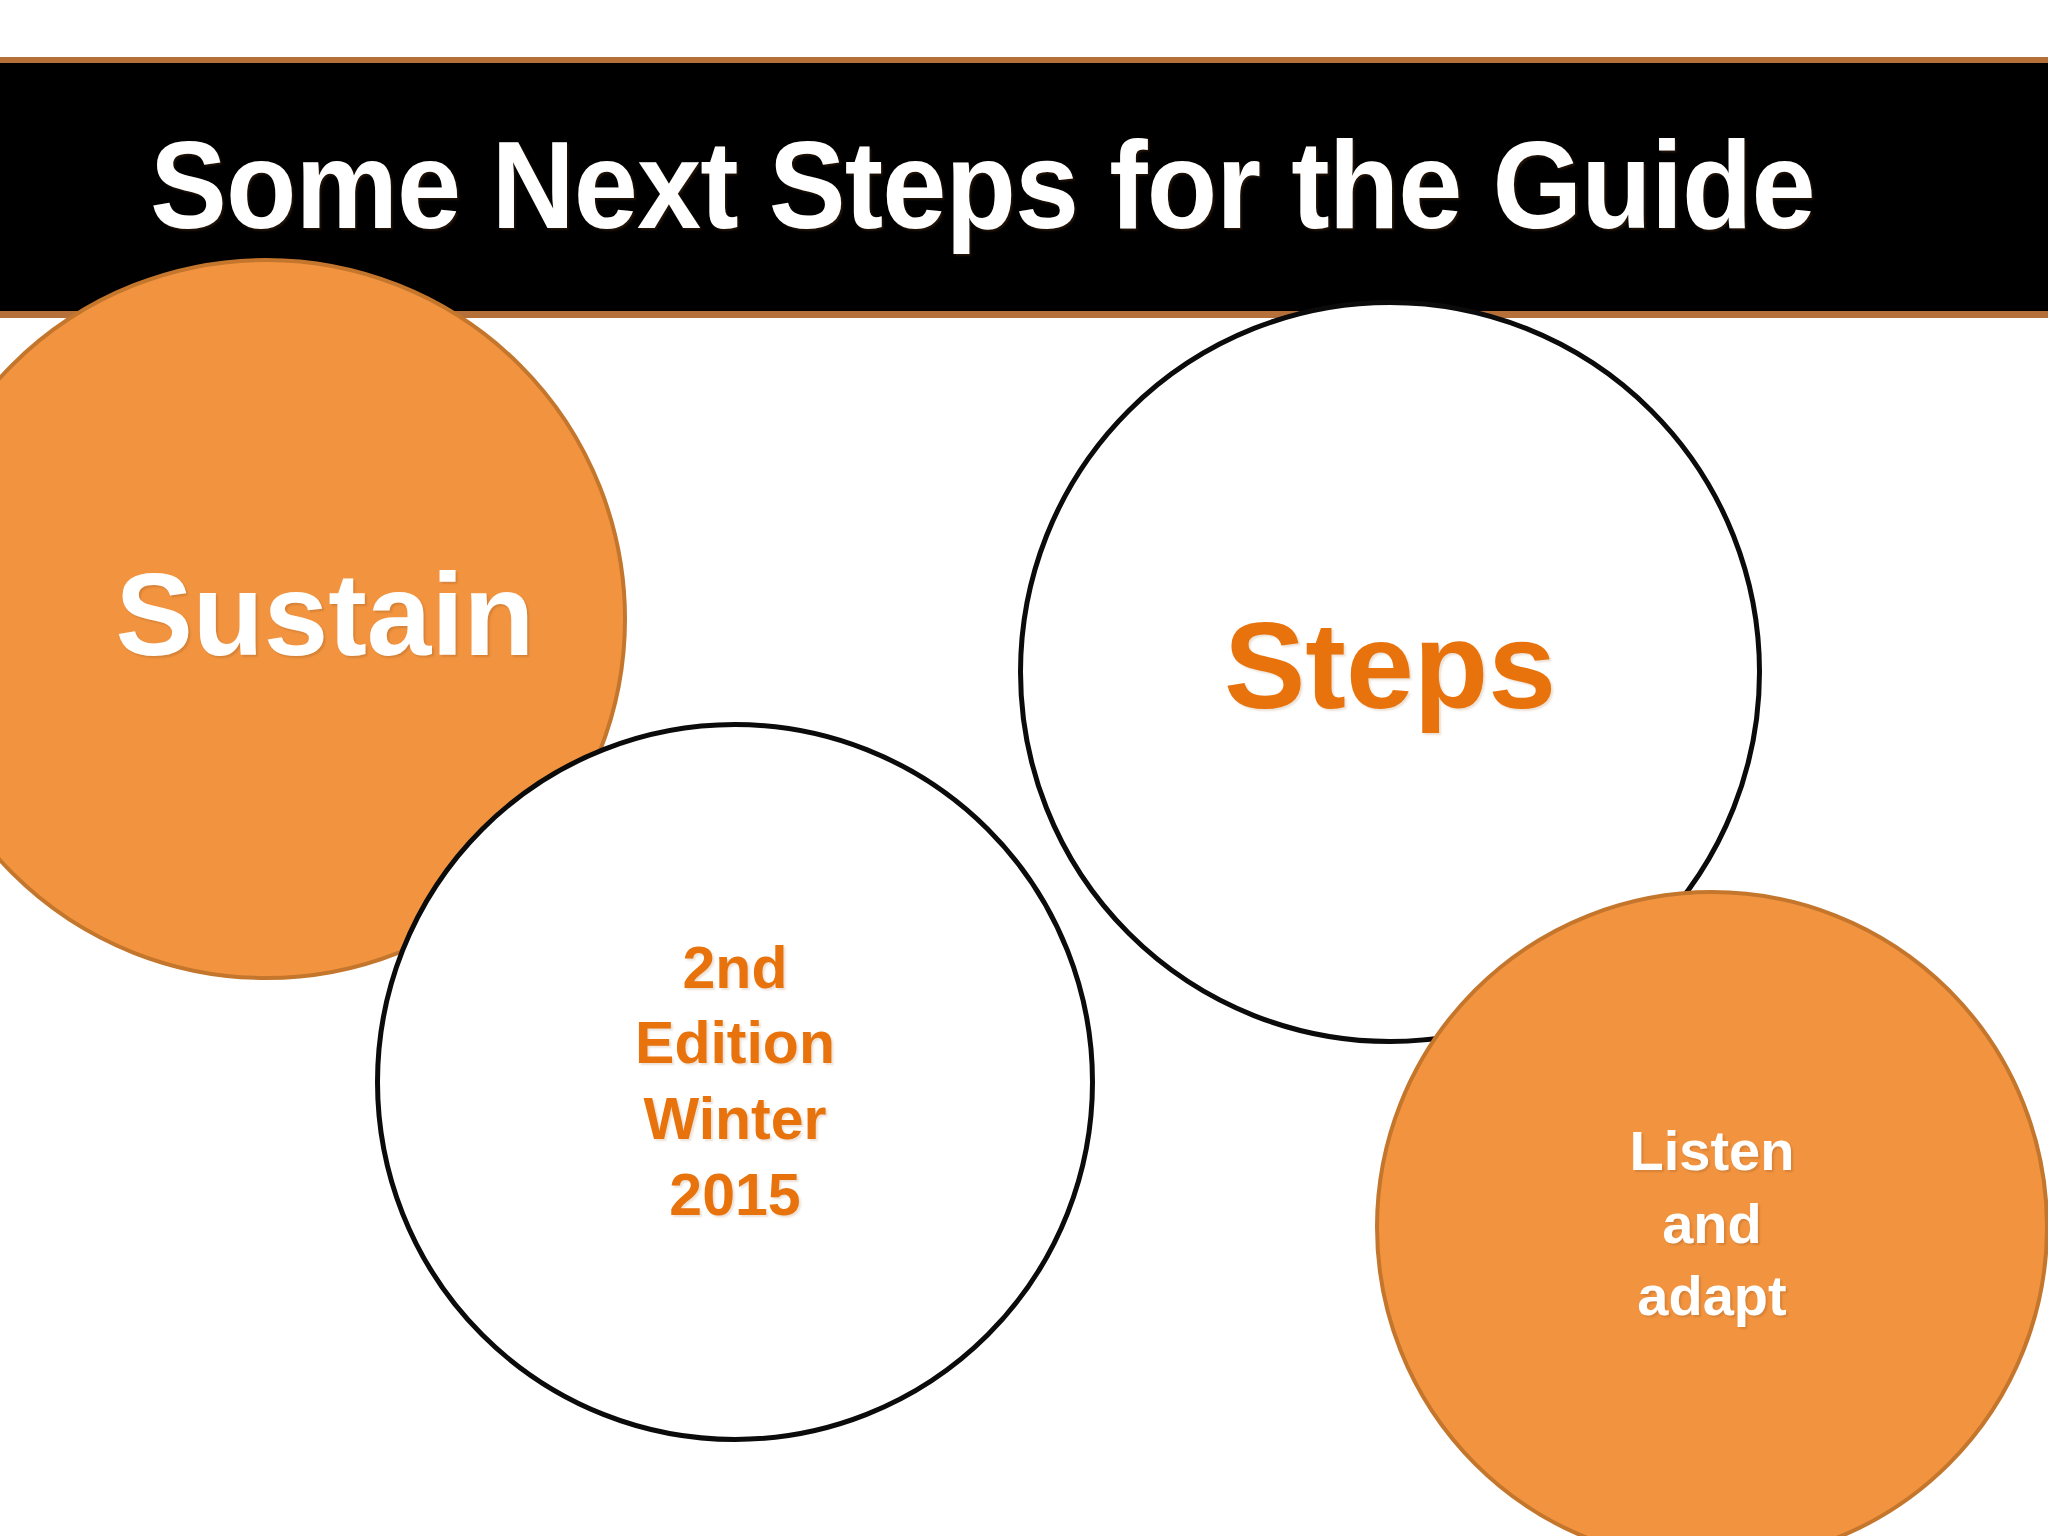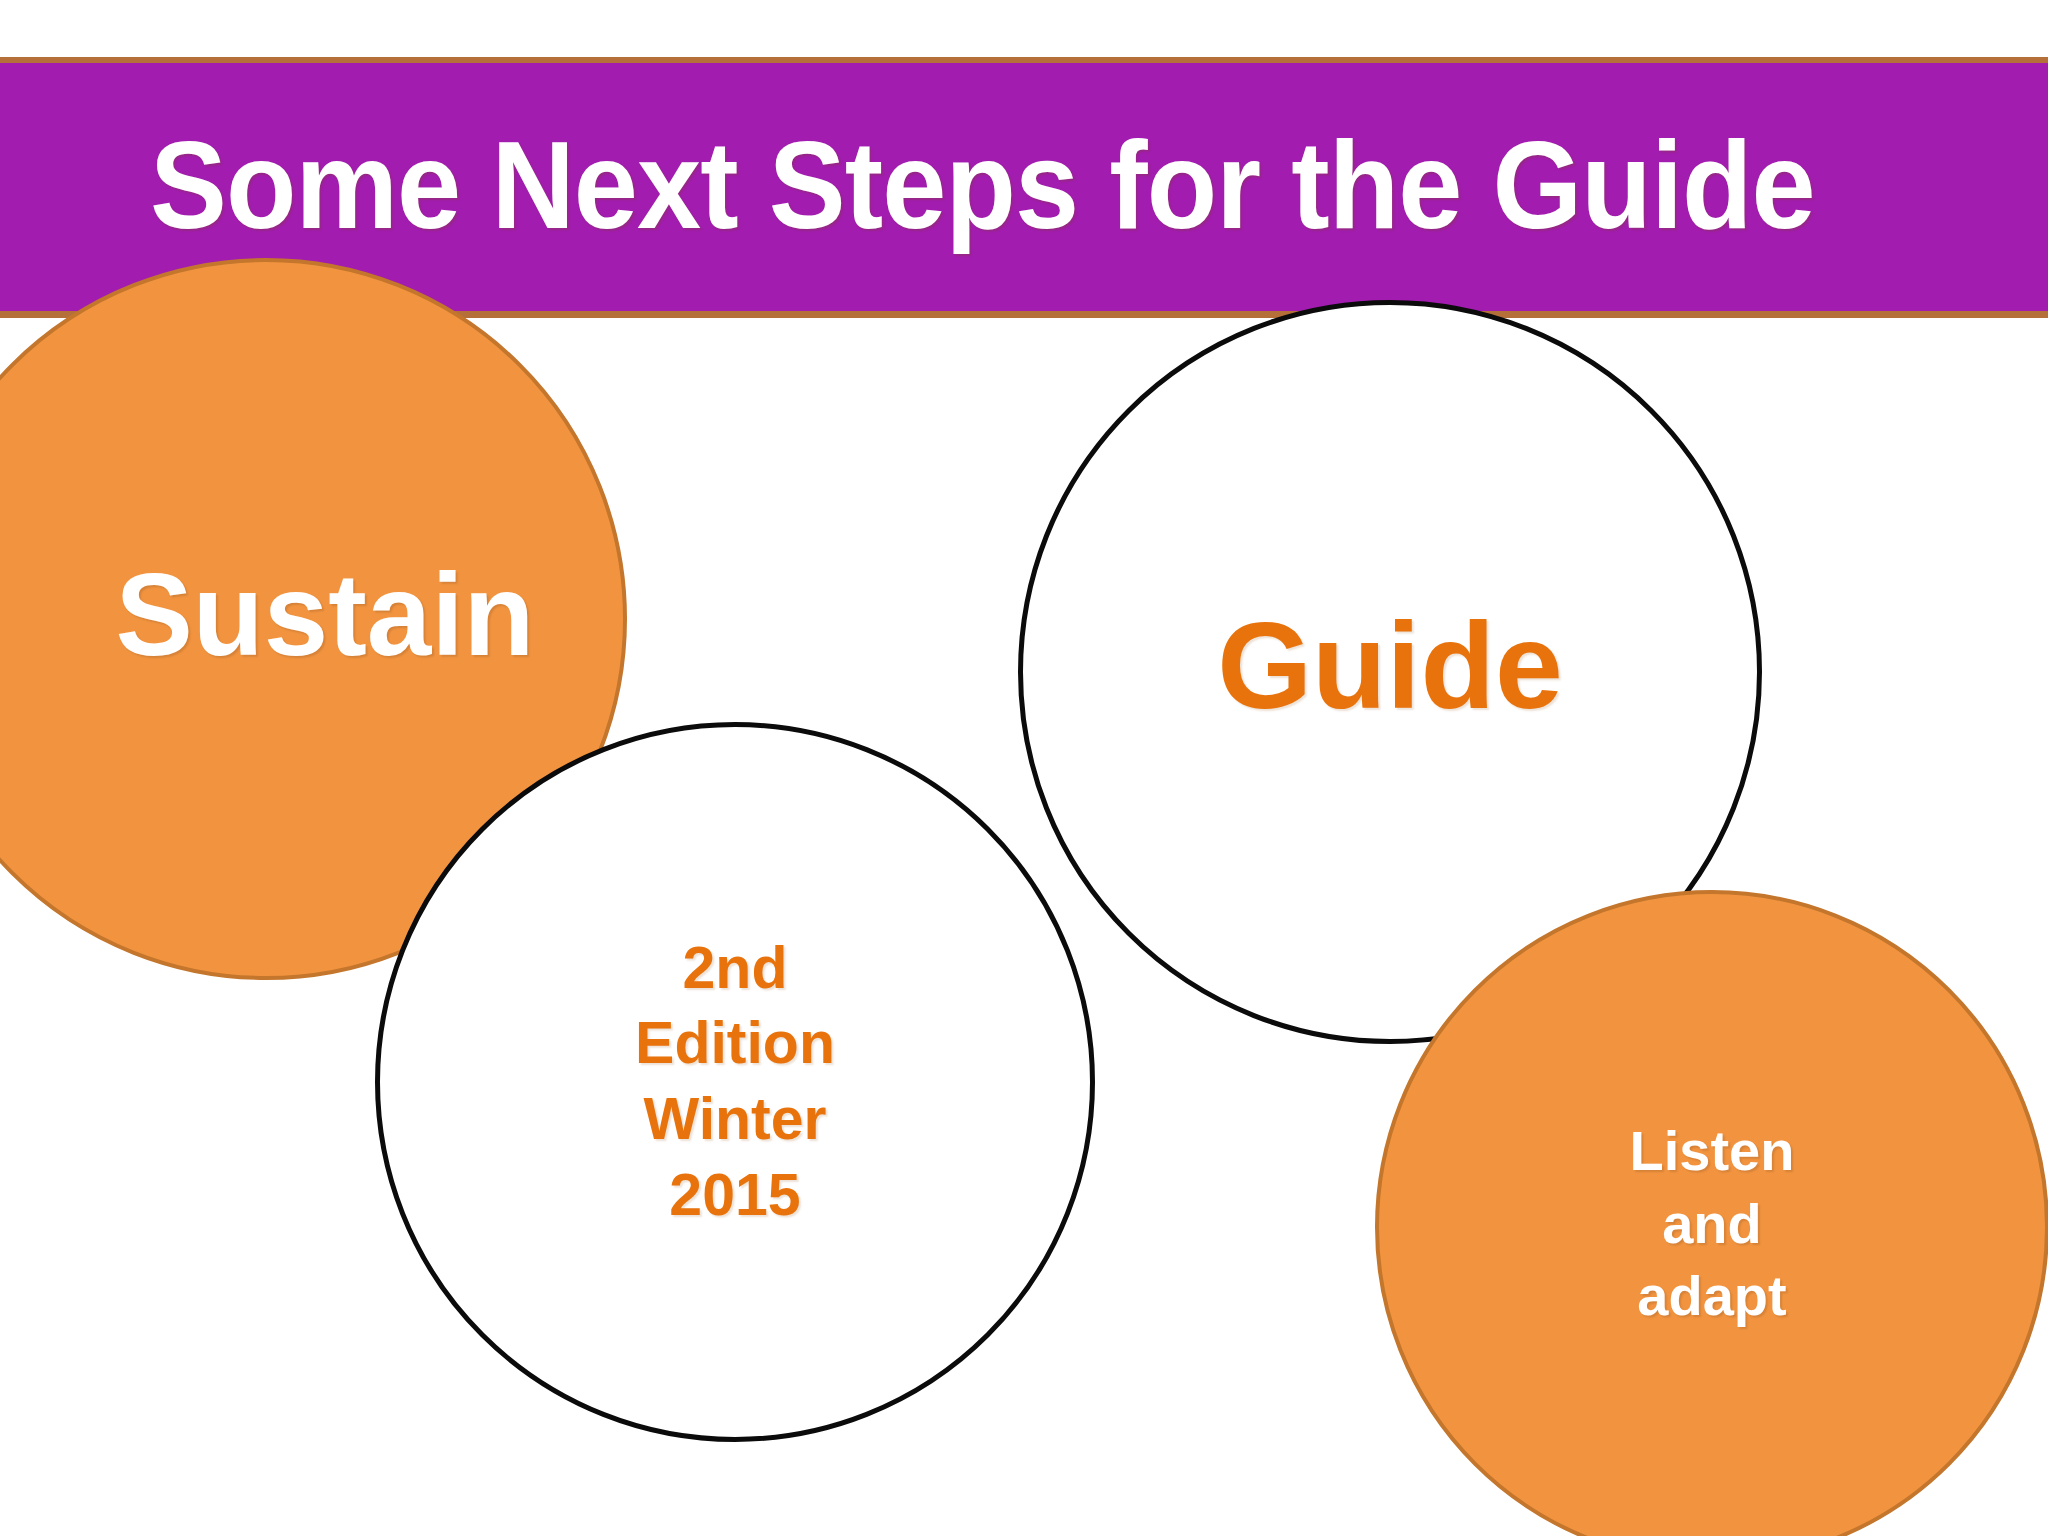--- a/index.html
+++ b/index.html
@@ -18,21 +18,21 @@
     overflow: hidden;
   }
 
   
   .title-bar {
     position: absolute;
     left: 0;
     top: 57px;
     width: 2048px;
     height: 261px;
-    background: #a21caf;
+    background: #000000;
     border-top: 6px solid #B5703A;
     border-bottom: 7px solid #B5703A;
     box-sizing: border-box;
     z-index: 1;
   }
   .title-text {
     position: absolute;
     left: 150px;
     top: 60px;
     width: 1760px;
@@ -137,21 +137,21 @@
 
   <div class="title-bar">
     <div class="title-text">Some Next Steps for the Guide</div>
   </div>
 
   <div class="circle circle-filled" id="circle-sustain">
     <span class="circle-label label-white">Sustain</span>
   </div>
 
   <div class="circle circle-outline" id="circle-expand">
-    <span class="circle-label label-orange">Guide</span>
+    <span class="circle-label label-orange">Steps</span>
   </div>
 
   <div class="circle circle-outline" id="circle-edition">
     <span class="circle-label label-orange">2nd<br>Edition<br>Winter<br>2015</span>
   </div>
 
   <div class="circle circle-filled" id="circle-listen">
     <span class="circle-label label-white">Listen<br>and<br>adapt</span>
   </div>
 

